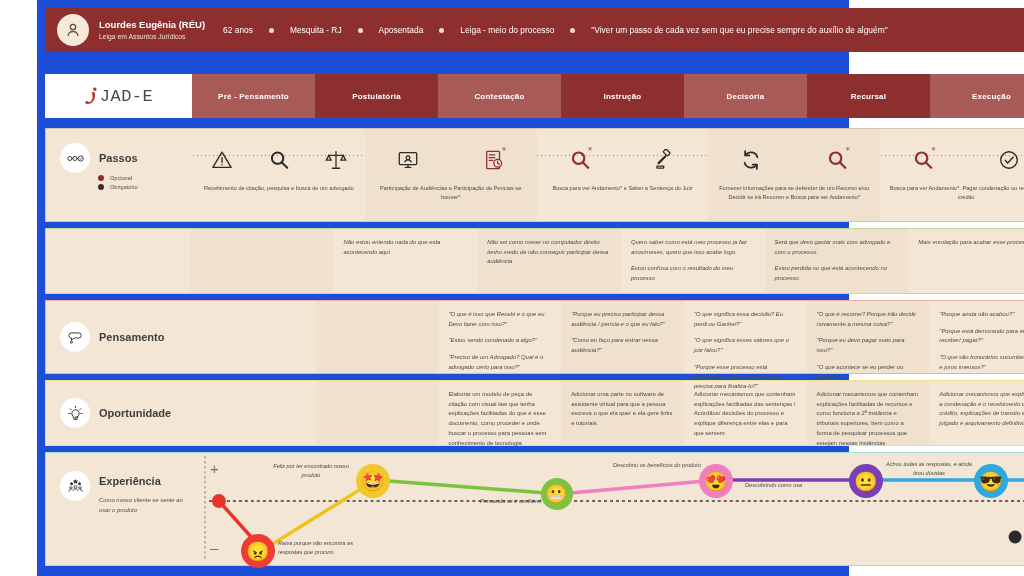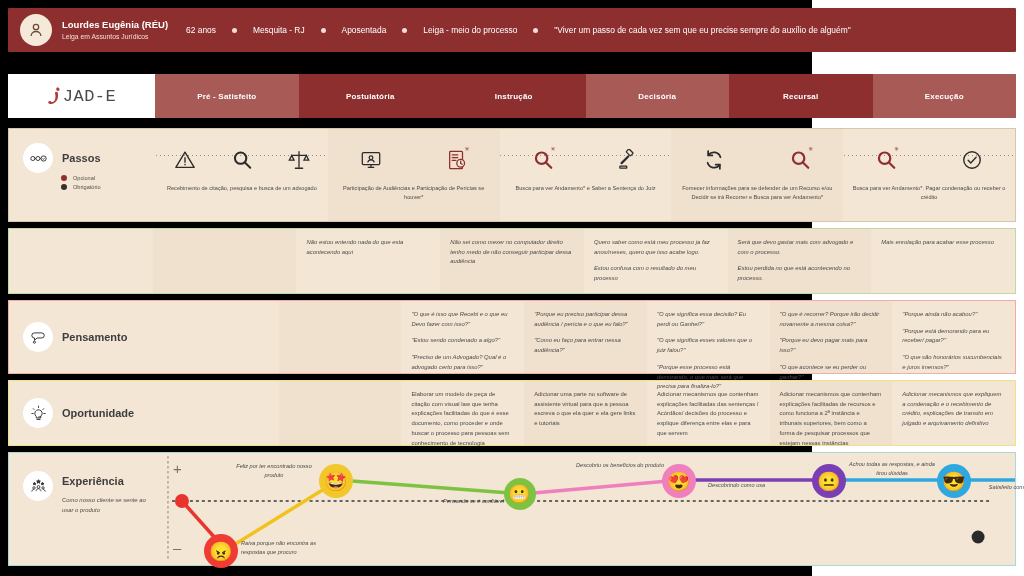--- a/index.html
+++ b/index.html
@@ -3,21 +3,21 @@
 <meta charset="utf-8">
 <style>
   * { box-sizing: border-box; margin:0; padding:0; }
   html,body { width:1024px; height:576px; overflow:hidden; }
   body {
     font-family: "Liberation Sans", sans-serif;
     background:#ffffff;
     color:#3a3a3a;
     -webkit-font-smoothing:antialiased;
   }
-  .page { position:relative; width:812px; height:576px; background:#000000; }
+  .page { position:relative; width:812px; height:576px; background:#1d4ed8;margin-left:37px; }
 
   
   .persona-bar{
     position:absolute; left:8px; top:8px; width:1008px; height:44px;
     background:#8e2f2f; display:flex; align-items:center; padding:0 12px;
     border-radius:1px;
   }
   .avatar{
     width:32px;height:32px;border-radius:50%;background:#f5ead9;
     display:flex;align-items:center;justify-content:center;flex:0 0 auto;
@@ -155,22 +155,23 @@
   <div class="tabs-row">
     <div class="brand">
       <span class="brand-logo">
         <svg viewBox="0 0 18 22" width="16" height="20">
           <path d="M11.5 1.2c2.2 .3 3.2 2.1 2.4 3.4-.8 1.3-2.7 1-3.3-.4-.5-1.2-.1-2.5 .9-3z" fill="#b33a3a"></path>
           <path d="M11.8 6.6c1.1 2.8 .9 6.4-.6 9.1-1.6 2.9-4.6 4.6-7.6 4.3-1.7-.2-2.6-1.4-2.1-2.5 .5-1.1 2-1.2 2.9-.4 1.4 1.2 3.4 .4 4.3-1.3 1-1.9 1.1-5.2 .4-7.7-.3-1 .3-1.9 1.2-2 .8 0 1.3 .4 1.5 .5z" fill="#b33a3a"></path>
         </svg>
       </span>
       <span class="brand-text">JAD-E</span>
     </div>
-    <div class="tab light">Pré - Satisfeito</div>
+    <div class="tab light">Pré - Pensamento</div>
     <div class="tab dark">Postulatória</div>
+    <div class="tab light">Contestação</div>
     <div class="tab dark">Instrução</div>
     <div class="tab light">Decisória</div>
     <div class="tab dark">Recursal</div>
     <div class="tab light">Execução</div>
   </div>
 
   <div class="row" id="row-passos">
     <div class="row-label">
       <div class="badge">
         <svg viewBox="0 0 30 14" stroke="#2b2b2b" fill="none" stroke-width="1.6">

